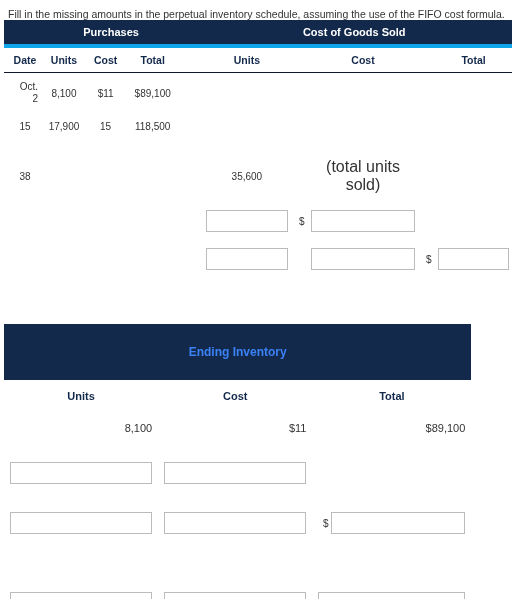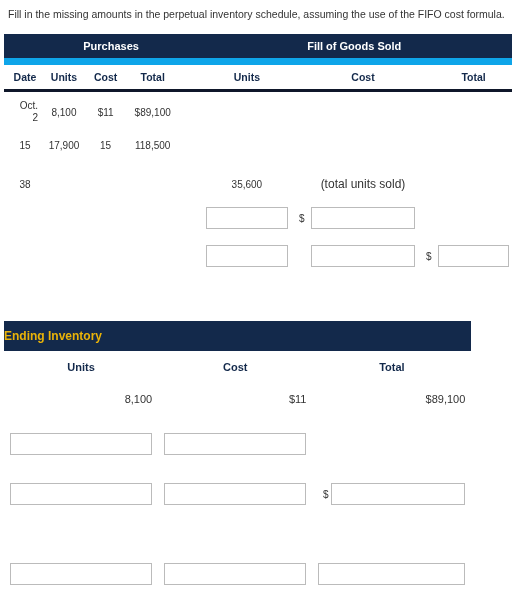--- a/index.html
+++ b/index.html
@@ -7,41 +7,40 @@
     font-family: Arial, sans-serif;
     font-size: 11px;
     color: #222;
     width: 516px;
     background: #fff;
     padding: 8px 4px;
   }
   .instructions {
     font-size: 10.5px;
     color: #333;
-    margin-bottom: 14px;
     padding: 0 4px;
   }
   table {
     border-collapse: collapse;
     width: 100%;
   }
   .hdr-row1 td {
     background: #13294b;
     color: #fff;
     font-weight: bold;
     font-size: 11px;
     padding: 6px 4px;
-    border-bottom: 7px solid #0ea5e9;
+    border-bottom: 4px solid #0ea5e9;
     text-align: center;
   }
   .hdr-row2 td {
     font-weight: bold;
     font-size: 10.5px;
     padding: 6px 3px;
-    border-bottom: 3px solid #0f172a;
+    border-bottom: 1px solid #0f172a;
     text-align: center;
     color: #13294b;
   }
   .data-row td {
     padding: 8px 3px;
     text-align: center;
     font-size: 10px;
     vertical-align: middle;
     color: #333;
   }
@@ -53,23 +52,24 @@
     border: 1px solid #bbb;
     background: #fff;
     font-size: 10px;
     padding: 0 4px;
   }
   .dollar { display: inline-block; width: 10px; text-align: right; font-size: 10px; color: #333; }
   .ending-wrap { margin-top: 46px; }
   .ending-table { width: 92%; }
   .ending-hdr td {
     background: #13294b;
-    color: #eab308;
-    font-weight: bold;
-    padding: 8px 0;
+    color: #3b82f6;
+    font-weight: bold;
+    text-align: center;
+    padding: 21px 0;
     font-size: 12px;
   }
   .ending-sub td {
     font-weight: bold;
     text-align: center;
     padding: 10px 0 16px 0;
     font-size: 11px;
     color: #13294b;
   }
   .ending-data td {
@@ -98,21 +98,21 @@
     <col style="width:100px">
     <col style="width:12px">
     <col style="width:70px">
   </colgroup>
   <tbody>
       <tr class="hdr-row1">
     <td></td>
     <td colspan="3">Purchases</td>
     <td></td>
     <td></td>
-    <td colspan="2">Fill of Goods Sold</td>
+    <td colspan="2">Cost of Goods Sold</td>
     <td></td>
     <td></td>
   </tr>
   <tr class="hdr-row2">
     <td class="date-col">Date</td>
     <td>Units</td>
     <td>Cost</td>
     <td>Total</td>
     <td></td>
     <td>Units</td>
@@ -153,21 +153,21 @@
       </tr>
 
   <tr class="data-row">
     <td class="date-col">38</td>
     <td></td>
         <td></td>
         <td></td>
         <td></td>
     <td>35,600</td>
     <td></td>
-    <td style="font-size:12px;">(total units sold)</td>
+    <td style="font-size:16px;">(total units sold)</td>
     <td></td>
     <td></td>
   </tr>
 
   <tr class="data-row">
     <td></td>
         <td></td>
         <td></td>
         <td></td>
         <td></td>

